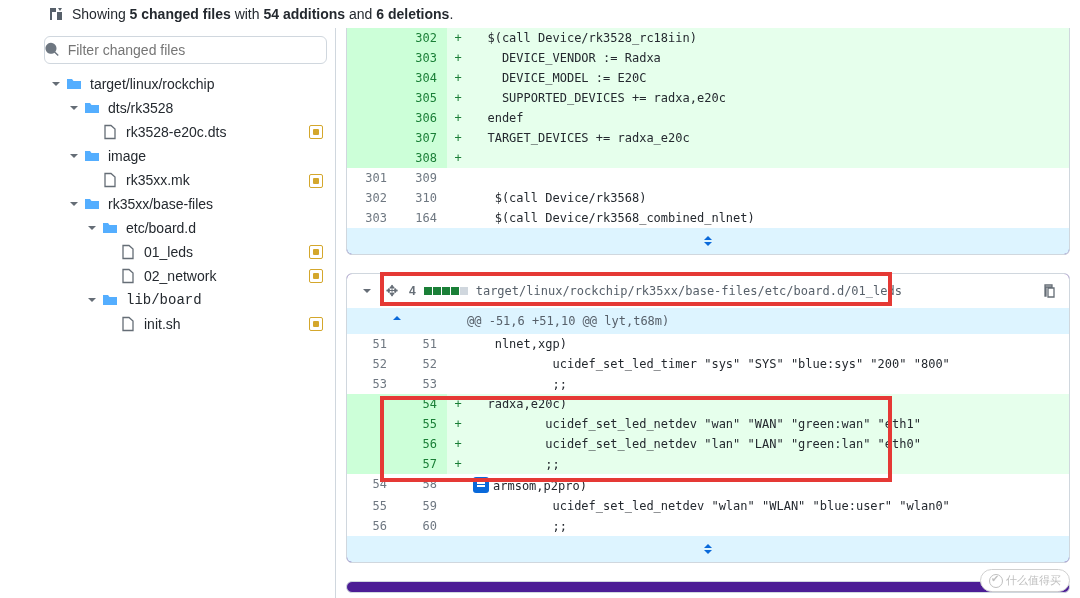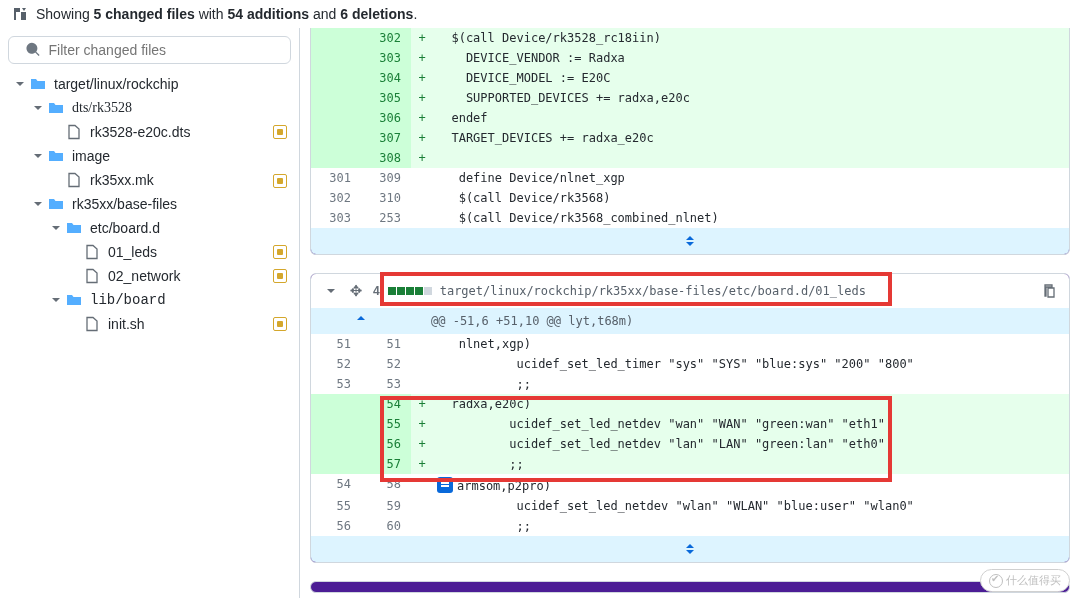--- a/index.html
+++ b/index.html
@@ -1,29 +1,29 @@
 <!DOCTYPE html>
 <html><head>
 <meta charset="utf-8">
 <style>
 * { box-sizing: border-box; margin: 0; padding: 0; }
 body { font-family: -apple-system, "Segoe UI", Helvetica, Arial, sans-serif; font-size: 14px; color: #24292f; background: #fff; width: 1080px; height: 598px; overflow: hidden; position: relative; }
-.shell { display: flex; flex-direction: column; height: 100%; }
+.shell { display: flex; flex-direction: column; height: 100%; margin-left: 36px; }
 
 
 .summary { display: flex; align-items: center; gap: 8px; padding: 6px 12px; font-size: 14px; color: #57606a; }
 .summary svg { width: 16px; height: 16px; }
 .summary .showing { color:#24292f; }
 .summary .showing b { font-weight:600; color:#24292f; }
 
 .main { flex: 1; display: flex; gap: 0; overflow: hidden; }
 
 
 .sidebar { width: 300px; flex-shrink: 0; padding: 8px 8px 0 8px; border-right: 1px solid #d0d7de; }
-.filter-box { display:flex; align-items:center; gap:8px; border:1px solid #d0d7de; border-radius:6px; padding:5px 17px; color:#6e7781; margin-bottom:8px; cursor:text; }
+.filter-box { display:flex; align-items:center; gap:8px; border:1px solid #d0d7de; border-radius:6px; padding:5px 0; color:#6e7781; margin-bottom:8px; cursor:text; }
 .filter-box svg { width:16px; height:16px; fill:#6e7781; }
 .filter-box input { border:0; outline:0; font-size:14px; width:100%; color:#24292f; }
 .tree { font-size:14px; }
 .tree-row { display:flex; align-items:center; padding:4px 4px; border-radius:6px; cursor:pointer; position:relative; }
 .tree-row .chev { width:16px; height:16px; fill:#656d76; margin-right:2px; }
 .tree-row .folder { width:16px; height:16px; margin-right:8px; fill:#54aeff; }
 .tree-row .file { width:16px; height:16px; margin-right:8px; fill:#656d76; }
 .tree-row .label { flex:1; white-space:nowrap; overflow:hidden; text-overflow:ellipsis; color:#24292f; }
 .tree-row .badge { width:14px; height:14px; border:1px solid #d4a72c; border-radius:2px; display:flex; align-items:center; justify-content:center; margin-left:auto; }
 .tree-row .badge::after { content:""; width:6px; height:6px; background:#d4a72c; border-radius:1px; }
@@ -94,21 +94,21 @@
       <div class="tree" id="tree-root">
           <div class="tree-row" style="padding-left: 4px;">
             <svg class="chev" viewBox="0 0 16 16">
               <path d="M4 6l4 4 4-4z"></path>
             </svg>
             <svg class="folder" viewBox="0 0 16 16">
               <path d="M1 3h5l1.5 2H15v8H1z"></path>
             </svg>
             <span class="label">target/linux/rockchip</span>
           </div>
-          <div class="tree-row" style="padding-left: 22px; font-family: Liberation Serif, serif;">
+          <div class="tree-row" style="padding-left: 22px;">
             <svg class="chev" viewBox="0 0 16 16">
               <path d="M4 6l4 4 4-4z"></path>
             </svg>
             <svg class="folder" viewBox="0 0 16 16">
               <path d="M1 3h5l1.5 2H15v8H1z"></path>
             </svg>
             <span class="label">dts/rk3528</span>
           </div>
           <div class="tree-row" style="padding-left: 40px;">
             <span style="width:18px;display:inline-block"></span>
@@ -232,31 +232,30 @@
             <div class="code-row add">
               <span class="ln"></span>
               <span class="ln">308</span>
               <span class="sign">+</span>
               <span class="code"></span>
             </div>
             <div class="code-row ctx">
               <span class="ln">301</span>
               <span class="ln">309</span>
               <span class="sign"> </span>
-              <span class="code">   define Device/nlnet_xgp</span>
             </div>
             <div class="code-row ctx">
               <span class="ln">302</span>
               <span class="ln">310</span>
               <span class="sign"> </span>
               <span class="code">   $(call Device/rk3568)</span>
             </div>
             <div class="code-row ctx">
               <span class="ln">303</span>
-              <span class="ln">253</span>
+              <span class="ln">164</span>
               <span class="sign"> </span>
               <span class="code">   $(call Device/rk3568_combined_nlnet)</span>
             </div>
           </div>
         <div class="hunk-header bottom">
           <div class="expand" style="width:100%">
               <svg viewBox="0 0 16 16">
                 <path d="M8 3l4 4H4zM8 13l-4-4h8z"></path>
               </svg>
             </div>

